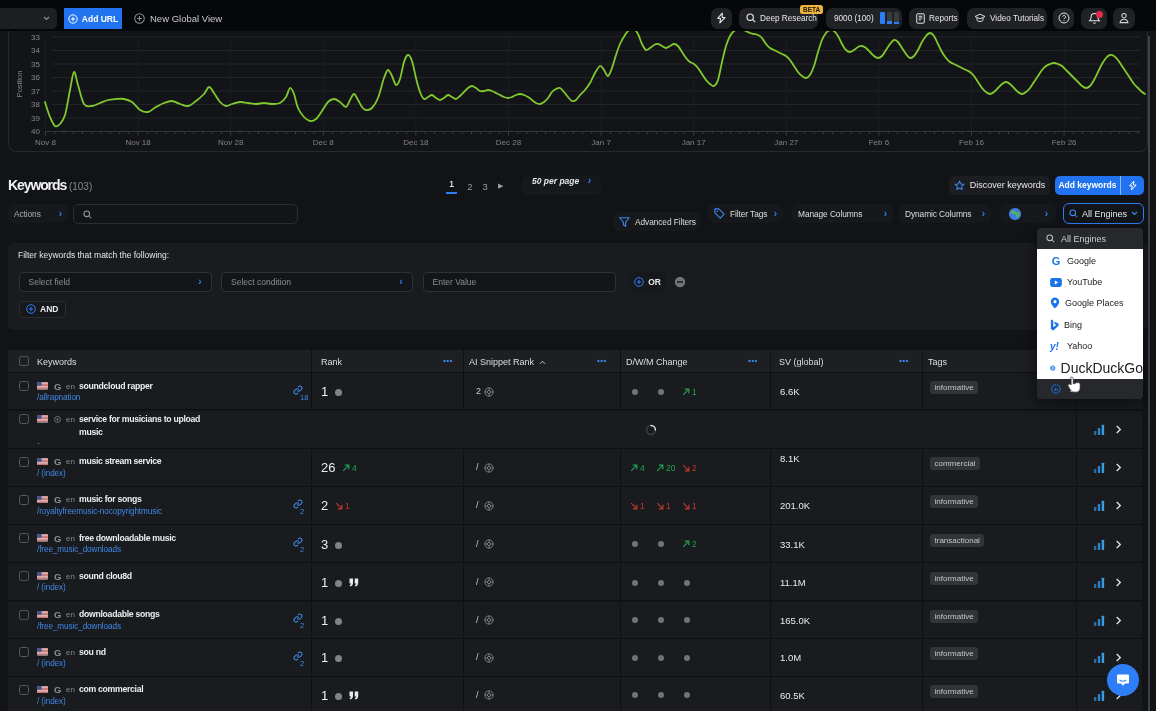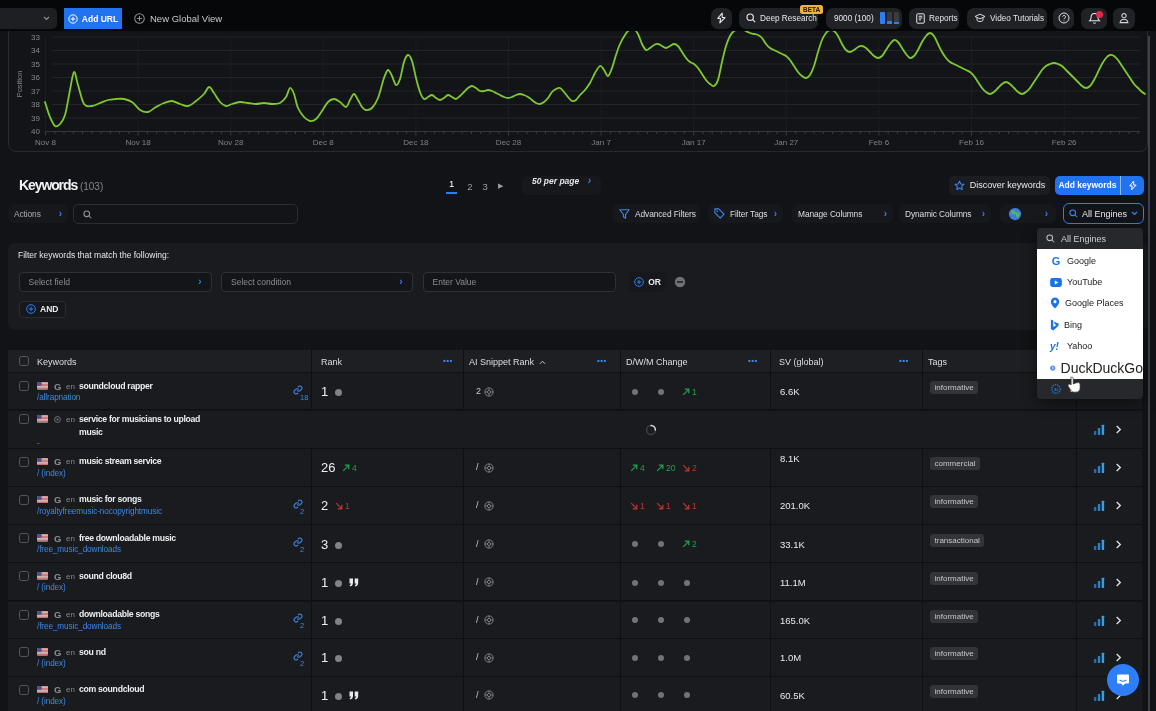--- a/index.html
+++ b/index.html
@@ -1,21 +1,21 @@
 <!DOCTYPE html>
 <html><head><meta charset="utf-8"><style>
 * { margin:0; padding:0; box-sizing:border-box; }
 html,body { width:1156px; height:711px; overflow:hidden; background:#121316; font-family:"Liberation Sans",sans-serif; position:relative; }
 div, span { white-space:nowrap; }
 .abs { position:absolute; }
 #topbar { position:absolute; left:0; top:0; width:1156px; height:31px; background:#060708; z-index:30; }
 #topbar .tbtn { position:absolute; top:7.5px; height:21px; background:#212226; border-radius:7px; color:#e6e7e9; font-size:8.2px; display:flex; align-items:center; }
 #topbar .tbtn svg { flex-shrink:0; }
 #chart { position:absolute; left:8px; top:28px; width:1140px; height:124px; background:#131417; border:1px solid #27292d; border-radius:0 0 8px 8px; border-top:none; }
-.h1 { position:absolute; left:8px; top:177px; color:#f1f2f4; font-size:14px; font-weight:700; letter-spacing:-1.1px;margin-left:11px; }
+.h1 { position:absolute; left:8px; top:177px; color:#f1f2f4; font-size:14px; font-weight:700; letter-spacing:-1.1px; }
 .h1count { color:#85878b; font-size:10px; font-weight:400; letter-spacing:0; }
 .btn { position:absolute; top:204px; height:19px; background:#17181b; border-radius:6px; color:#a9acb0; font-size:8.4px; letter-spacing:-0.1px; display:flex; align-items:center; gap:5px; padding:0 6px; }
 .btn svg { flex-shrink:0; }
 .bluechev { color:#2f7df6; font-size:10px; font-weight:700; line-height:1; }
 #fpanel { position:absolute; left:8px; top:243px; width:1140px; height:87px; background:#191b1e; border-radius:6px; }
 .finput { position:absolute; top:272.3px; height:19.4px; background:#131519; border:1px solid #2e3136; border-radius:4px; color:#8a8d92; font-size:8.5px; display:flex; align-items:center; padding:0 9px; }
 #thead { position:absolute; left:8px; top:349.5px; width:1134px; height:23.7px; background:#1d1f23; color:#dddfe2; font-size:9px; border-bottom:1.5px solid #0e1013; }
 .row { position:absolute; left:8px; width:1134px; background:#191b1e; border-bottom:1.5px solid #0e1013; }
 .cb { position:absolute; width:10px; height:10px; border:1px solid #55585e; border-radius:2.5px; }
 .en { position:absolute; color:#85888d; font-size:8px; }
@@ -294,21 +294,21 @@
       </svg>
     </span>
   </div>
 <div class="btn" style="left:8px;width:60px;justify-content:space-between;">Actions<span class="bluechev">›</span></div>
 <div style="position:absolute;left:73px;top:204px;width:225px;height:20px;background:#121418;border:1px solid #2b2d31;border-radius:5px;">
     <svg style="position:absolute;left:9px;top:5px" width="9" height="9" viewBox="0 0 12 12" fill="none" stroke="#93969b" stroke-width="1.4">
       <circle cx="5" cy="5" r="3.8"></circle>
       <path d="M8 8l3 3"></path>
     </svg>
   </div>
-<div class="btn" style="left:613px;width:87px;gap:5px;color:#dcdee1;"><svg width="11" height="10" viewBox="0 0 12 11">
+<div class="btn" style="left:613px;width:87px;gap:5px;color:#dcdee1;margin-top:8px;"><svg width="11" height="10" viewBox="0 0 12 11">
       <path d="M0.8 0.8h10.4L7.2 5.8v4.4L4.8 8.6V5.8z" fill="none" stroke="#3f87f0" stroke-width="1.2" stroke-linejoin="round"></path>
     </svg>Advanced Filters</div>
 <div class="btn" style="left:708px;width:75px;gap:5px;color:#dcdee1;justify-content:space-between;text-align:right;">
     <span style="display:flex;align-items:center;gap:5px"><svg width="11" height="11" viewBox="0 0 12 12" fill="none" stroke="#3f87f0" stroke-width="1.2">
         <path d="M1 5.2V1h4.2L11 6.8 6.8 11z" stroke-linejoin="round"></path>
         <circle cx="3.6" cy="3.6" r="0.9" fill="#3f87f0" stroke="none"></circle>
       </svg>Filter Tags</span>
     <span class="bluechev">›</span>
   </div>
 <div class="btn" style="left:792px;width:101px;color:#dcdee1;justify-content:space-between;">Manage Columns<span class="bluechev">›</span></div>
@@ -792,21 +792,21 @@
         <rect y="0.6" width="15" height="1.05"></rect>
         <rect y="2.5" width="15" height="1.05"></rect>
         <rect y="4.4" width="15" height="1.05"></rect>
         <rect y="6.3" width="15" height="1.05"></rect>
         <rect y="8.2" width="15" height="1.05"></rect>
       </g>
       <rect width="6.3" height="4.9" fill="#46558e" rx="0.5"></rect>
     </svg>
     <div style="position:absolute;left:46px;top:7.5px;color:#8b8e93;font-size:9.5px;font-weight:700">G</div>
     <div class="en" style="left:58px;top:8.5px">en</div>
-    <div class="kw" style="left:71px;top:7.5px">com soundcloud</div>
+    <div class="kw" style="left:71px;top:7.5px">com commercial</div>
     <div class="url" style="left:29px;top:20.0px">/ (index)</div>
     <div class="rank" style="left:313px;top:11.2px">1</div>
     <span class="rdot" style="left:326.5px;top:16.4px"></span>
     <svg style="position:absolute;left:341px;top:14.6px" width="10" height="9" viewBox="0 0 10 9">
       <path d="M0.5 0.5h3.5v3.9c0 2.2-0.9 3.5-2.8 4.1l-0.6-1.3c0.9-0.4 1.4-1 1.5-1.8H0.5z" fill="#e8eaed"></path>
       <path d="M5.7 0.5h3.5v3.9c0 2.2-0.9 3.5-2.8 4.1l-0.6-1.3c0.9-0.4 1.4-1 1.5-1.8H5.7z" fill="#e8eaed"></path>
     </svg>
     <div style="position:absolute;left:468px;top:13.2px;color:#c7c9cc;font-size:9px">/</div>
     <svg style="position:absolute;left:476px;top:13.8px" width="10" height="10" viewBox="0 0 16 16" fill="none" stroke="#9a9da2" stroke-width="1.2">
       <circle cx="8" cy="8" r="6.6"></circle>

